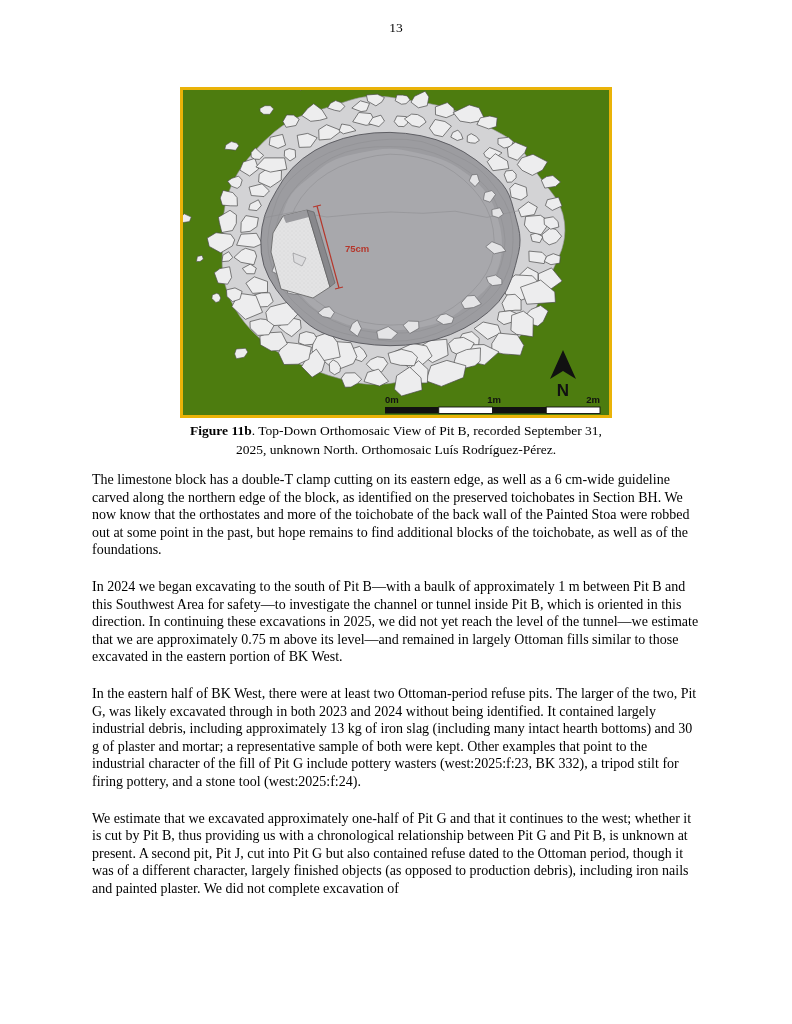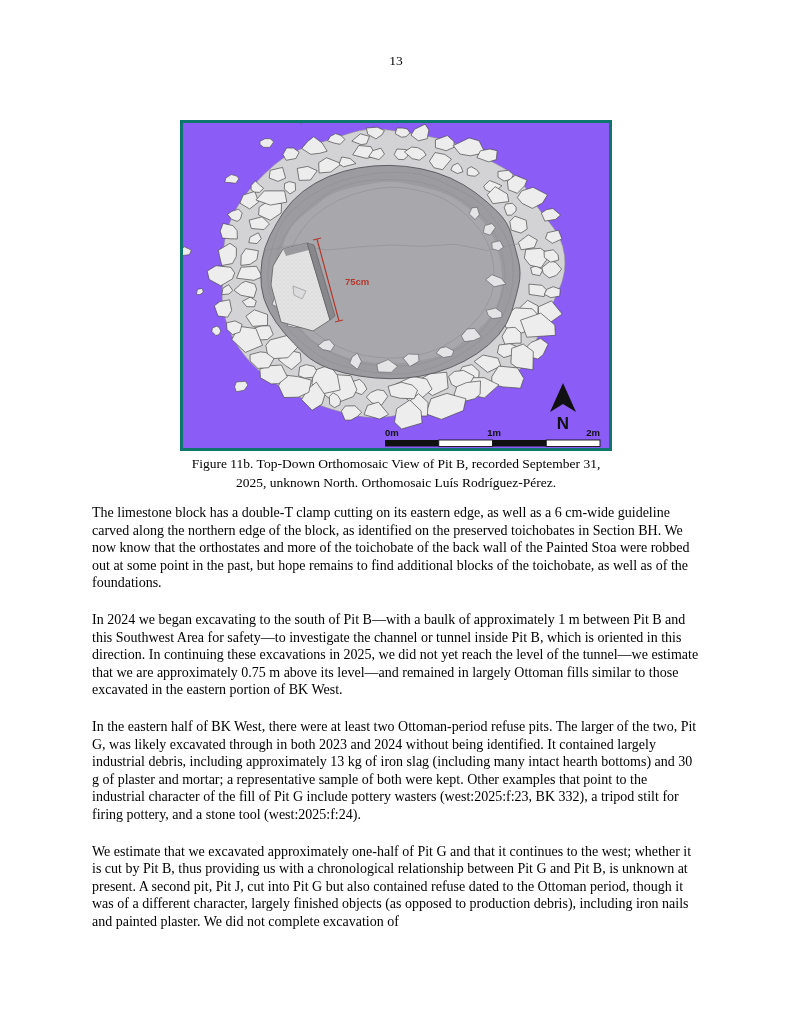--- a/index.html
+++ b/index.html
@@ -2,33 +2,33 @@
 <html><head>
 <meta charset="utf-8">
 <style>
   html,body{margin:0;padding:0;}
   body{
     width:792px;height:1024px;background:#ffffff;
     font-family:"Liberation Serif", serif;color:#000;
     position:relative;overflow:hidden;
   }
   .page-number{
-    padding-top:53px;text-align:center;font-size:13.5px;line-height:16px;
+    padding-top:20px;text-align:center;font-size:13.5px;line-height:16px;
   }
   .figure-wrap{
     width:432px;margin:51px auto 0 auto;
   }
   .figure-frame{
-    width:426px;height:325px;border:3px solid #0f766e;background:#8b5cf6;
+    width:426px;height:325px;border:3px solid #eab308;background:#4d7c0f;
   }
   .figure-caption{
     margin:3px auto 0 auto;max-width:480px;text-align:center;
     font-size:13.5px;line-height:19px;
   }
-  .figure-caption .cap-bold{font-weight:normal;}
+  .figure-caption .cap-bold{font-weight:bold;}
   .body-text{
     width:610px;margin:12px 90px 10px 92px;
     font-size:14px;line-height:17.6px;text-align:left;
   }
   .body-text p{margin:0 0 19px 0;padding:0;}
   svg text{font-family:"Liberation Sans", sans-serif;}
 </style>
 </head>
 <body>
 

